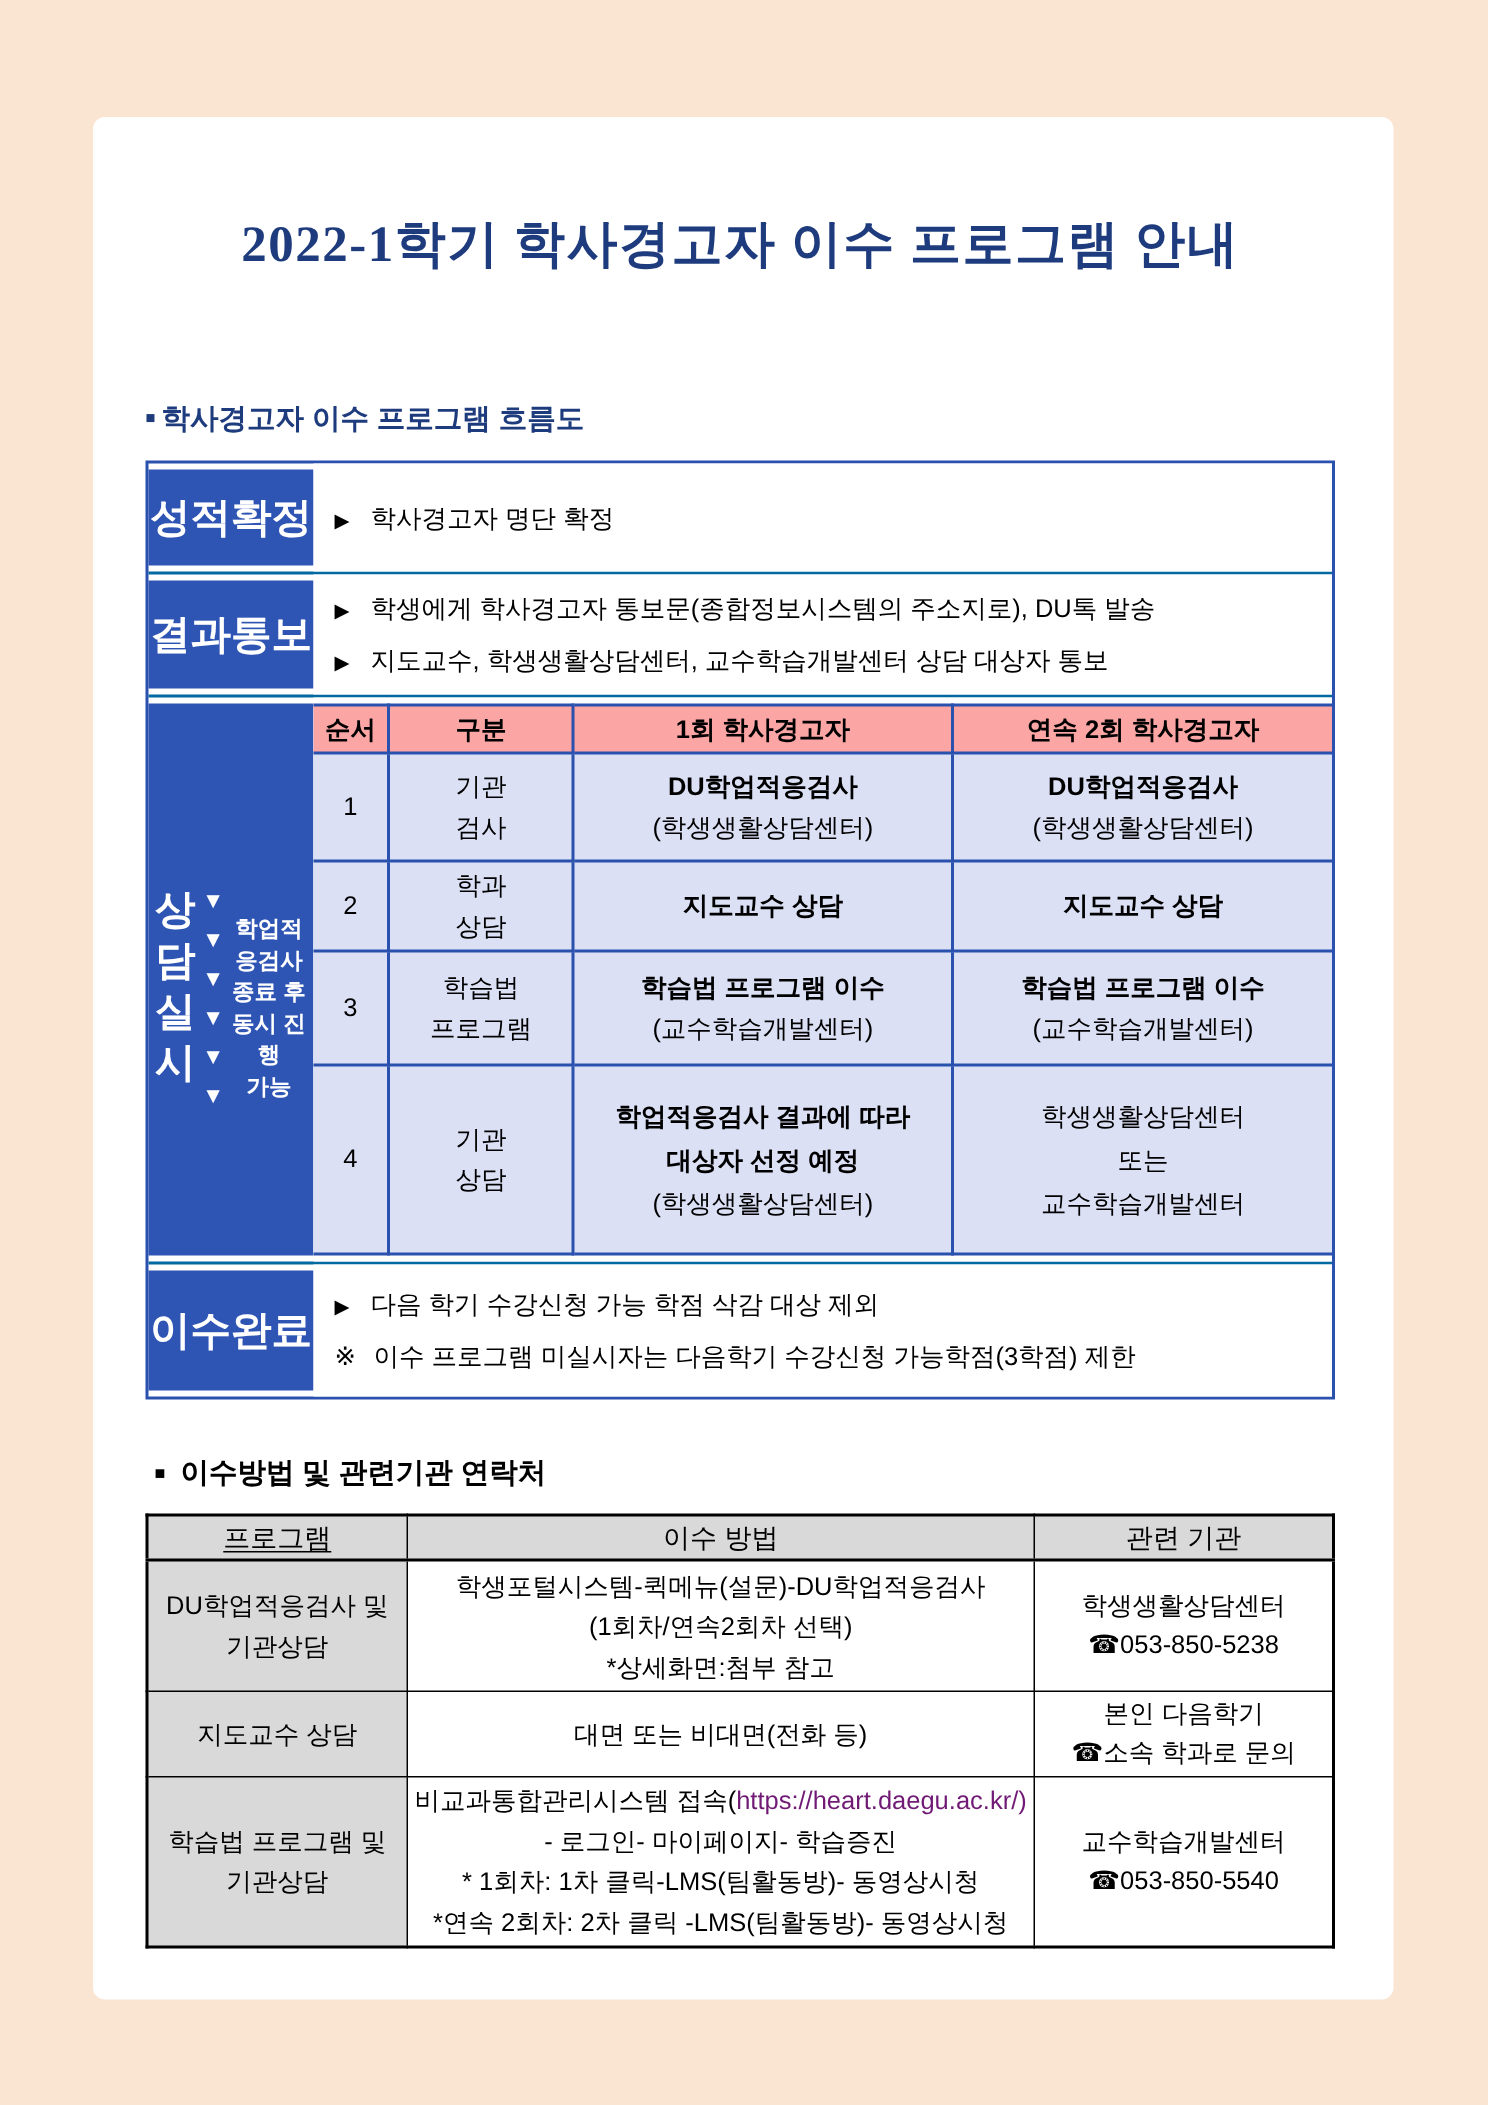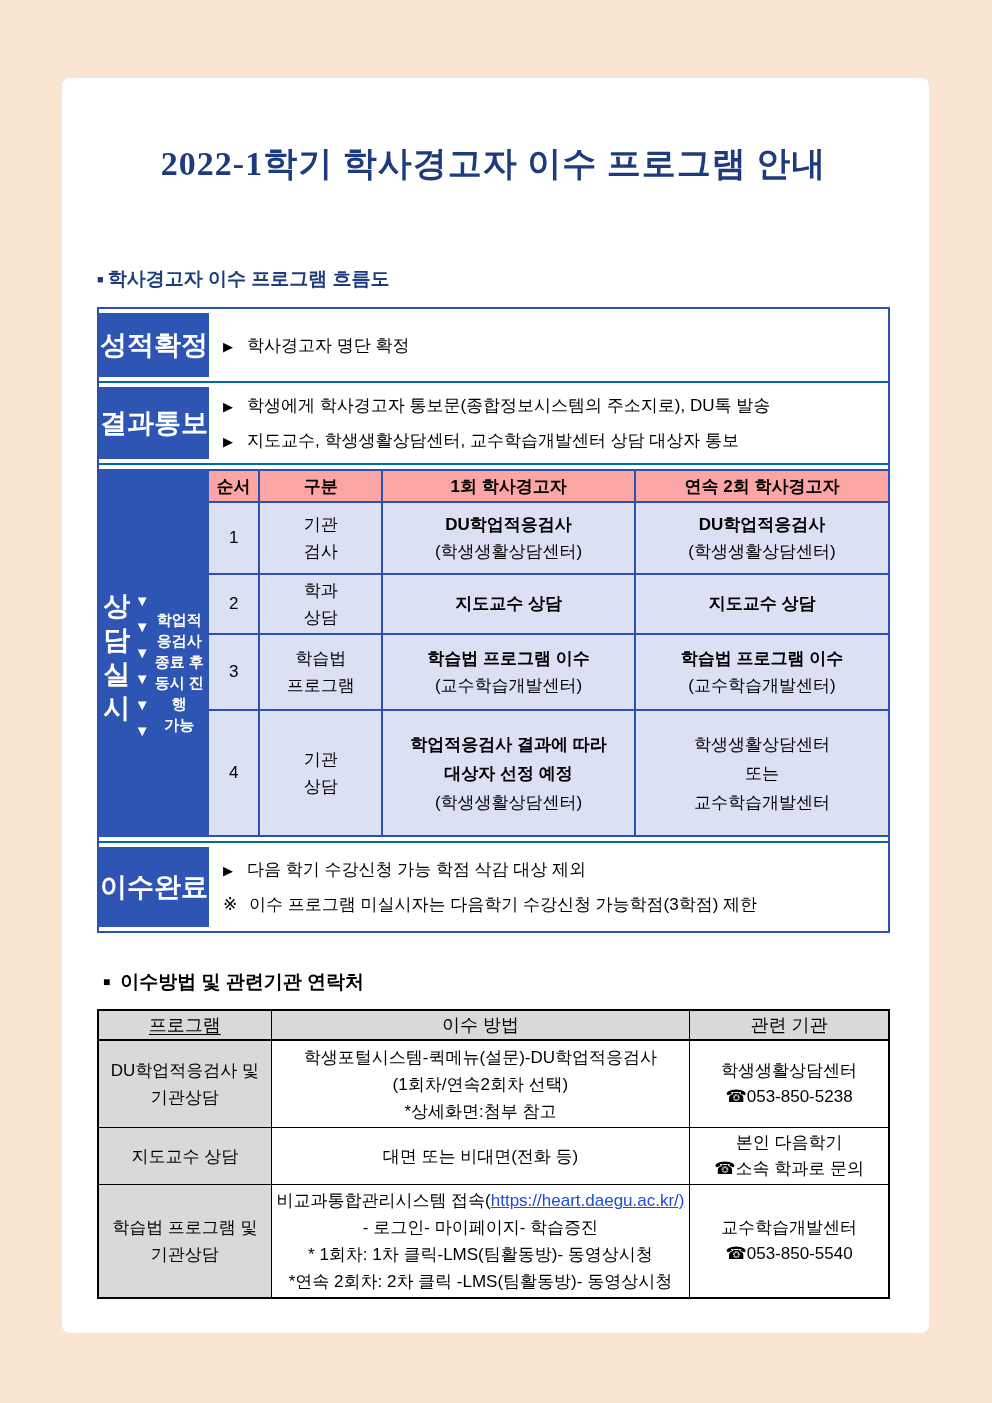--- a/index.html
+++ b/index.html
@@ -92,21 +92,21 @@
     background:#d9d9d9;height:24px;font-weight:400;font-size:18px;
     border-bottom:2px solid #000;
   }
   table.contact td.program{background:#d9d9d9;}
   .c-r1 td{height:82px;}
   .c-r2 td{height:45px;}
   .c-r3 td{height:100px;}
   .line{line-height:27px;}
   .org-line{line-height:26px;}
   .underlined{text-decoration:underline;text-underline-offset:3px;}
-  a.sys-link{color:#1d4ed8;text-decoration:underline;cursor:pointer;}
+  a.sys-link{color:#701a75;cursor:pointer;}
 </style>
 </head>
 <body>
 
 <div class="card">
 
   <div class="title">2022-1학기 학사경고자 이수 프로그램 안내</div>
 
   <div class="sec-head sec1">
     <span class="bullet">■</span>

